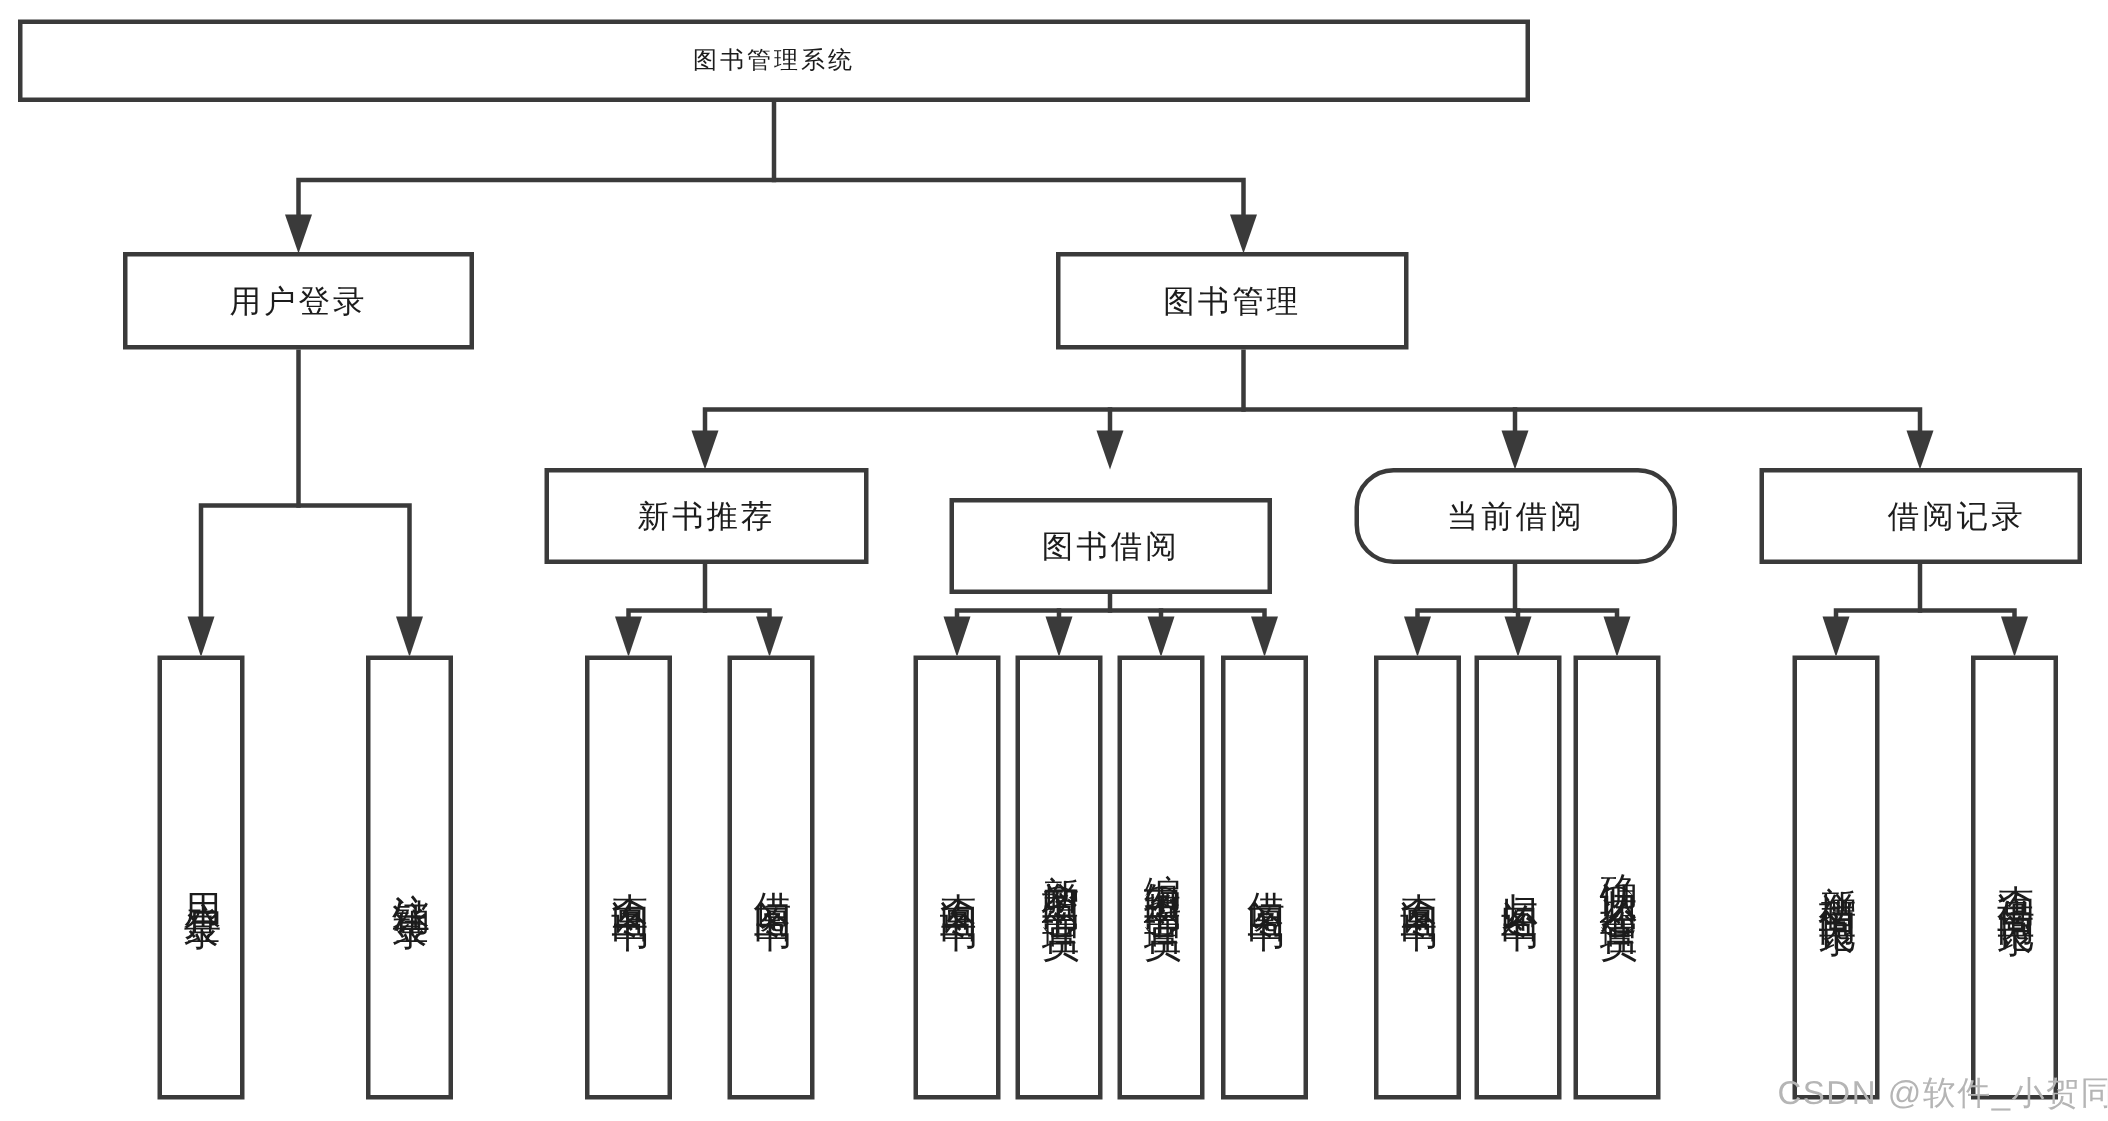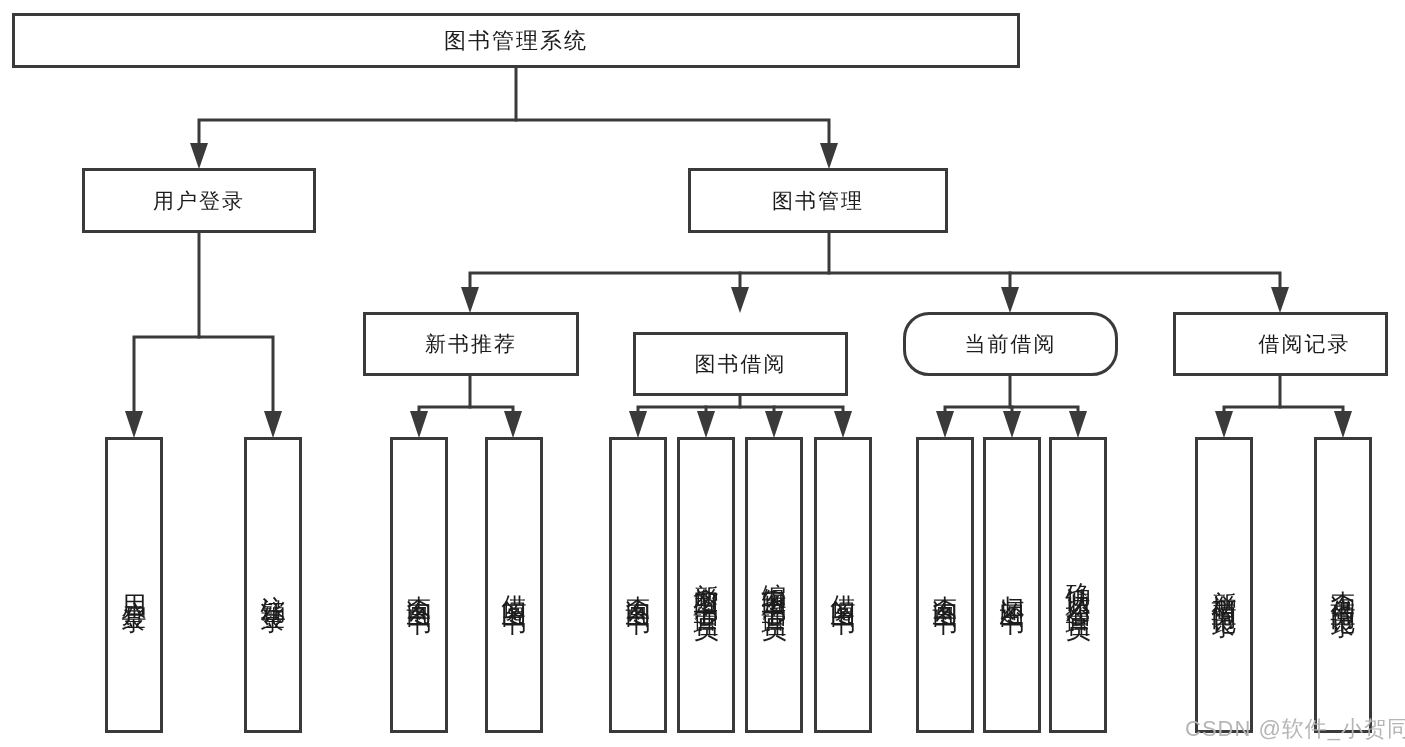--- a/index.html
+++ b/index.html
@@ -24,21 +24,21 @@
     background: #ffffff;
     display: flex;
     align-items: center;
     justify-content: center;
     color: #1c1c1c;
     font-size: 21px;
     letter-spacing: 2px;
     text-align: center;
     z-index: 2;
   }
-  .lvl1 { left: 12px; top: 13px; width: 1008px; height: 55px; font-size: 22px; }
+  .lvl1 { left: 12px; top: 13px; width: 1008px; height: 55px; font-size: 16px; }
   .vert {
     writing-mode: vertical-rl;
     text-orientation: mixed;
     font-size: 25px;
     letter-spacing: 5px;
     line-height: 1;
     top: 437px;
     width: 58px;
     height: 296px;
   }
@@ -110,21 +110,21 @@
       <polygon points="1003,411 1021,411 1012,438"></polygon>
       <polygon points="1069,411 1087,411 1078,438"></polygon>
       <polygon points="1215,411 1233,411 1224,438"></polygon>
       <polygon points="1334,411 1352,411 1343,438"></polygon>
     </g>
   </svg>
 
   <div class="box lvl1">图书管理系统</div>
 
   <div class="box" style="left:82px; top:168px; width:234px; height:65px;">用户登录</div>
-  <div class="box" style="left:688px; top:168px; width:260px; height:65px;">图书管理</div>
+  <div class="box" style="left:704px; top:168px; width:235px; height:65px;">图书管理</div>
 
   <div class="box" style="left:363px; top:312px; width:216px; height:64px;">新书推荐</div>
   <div class="box" style="left:633px; top:312px; width:215px; height:64px;margin-top:20px;">图书借阅</div>
   <div class="box" style="left:903px; top:312px; width:215px; height:64px;border-radius:26px;">当前借阅</div>
   <div class="box" style="left:1173px; top:312px; width:215px; height:64px;padding-left:48px;">借阅记录</div>
 
   <div class="box vert" style="left:105px;">用户登录</div>
   <div class="box vert" style="left:244px;">注销登录</div>
 
   <div class="box vert" style="left:390px;">查询图书</div>

